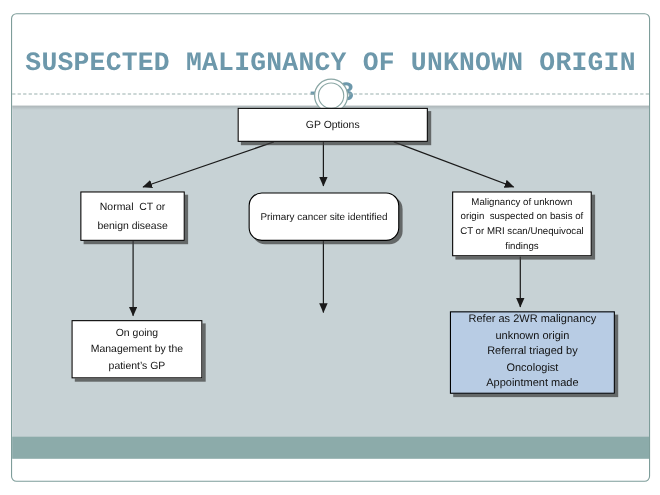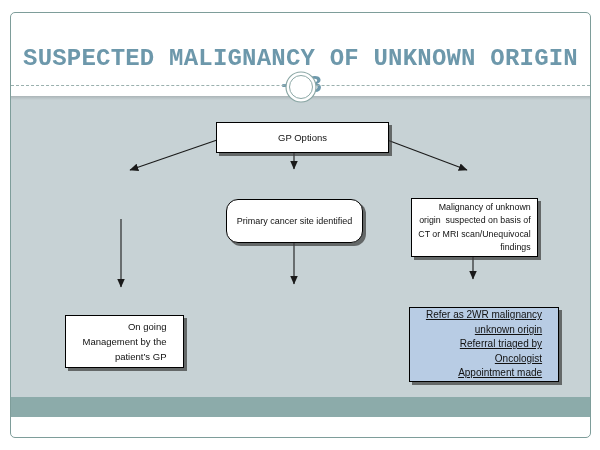--- a/index.html
+++ b/index.html
@@ -43,24 +43,24 @@
   .footer-band{
     position:absolute;bottom:0;left:0;width:100%;height:20px;
     background:var(--footer-band);
   }
   .connectors{position:absolute;left:0;top:0;width:579px;height:424px;pointer-events:none;z-index:4;}
   .flow-node{
     position:absolute;z-index:5;
     background:#ffffff;border:1px solid var(--box-border);
     box-shadow:3px 3px 0 rgba(62,62,62,0.72);
     display:flex;align-items:center;justify-content:center;
-    text-align:right;color:#111111;
-    font-size:9.5px;line-height:15px;white-space:pre;margin-top:24px;
+    text-align:center;color:#111111;
+    font-size:9.5px;line-height:15px;white-space:pre;
   }
-  .flow-node.highlight{background:var(--highlight-box);text-decoration:underline;}
+  .flow-node.highlight{background:var(--highlight-box);}
   .node-gp      {left:205px;top:85px; width:171px;height:29px;}
   .node-b1      {left:62px; top:161px;width:93px; height:43px;line-height:17px;}
   .node-b2      {left:215px;top:162px;width:135px;height:42px;font-size:9px;border-radius:12px;}
   .node-b3      {left:400px;top:161px;width:125px;height:57px;font-size:8.8px;line-height:13.5px;}
   .node-o1      {left:54px; top:278px;width:117px;height:51px;line-height:15px;}
   .node-o2      {left:227px;top:275px;width:123px;height:61px;line-height:14.5px;}
   .node-o3      {left:398px;top:270px;width:148px;height:73px;font-size:10px;line-height:14.5px;}
 </style>
 </head>
 <body>
@@ -93,20 +93,24 @@
       <path d="M110,206 L110,274" marker-end="url(#ah)"></path>
       <path d="M283,206 L283,271" marker-end="url(#ah)"></path>
       <path d="M462,220 L462,266" marker-end="url(#ah)"></path>
     </g>
   </svg>
 
   <div class="flow-node node-gp">
     <span>GP Options</span>
   </div>
 
+  <div class="flow-node node-b1">
+    <span>Normal  CT or
+benign disease</span>
+  </div>
 
   <div class="flow-node node-b2">
     <span>Primary cancer site identified</span>
   </div>
 
   <div class="flow-node node-o1">
     <span>On going
 Management by the
 patient’s GP</span>
   </div>

